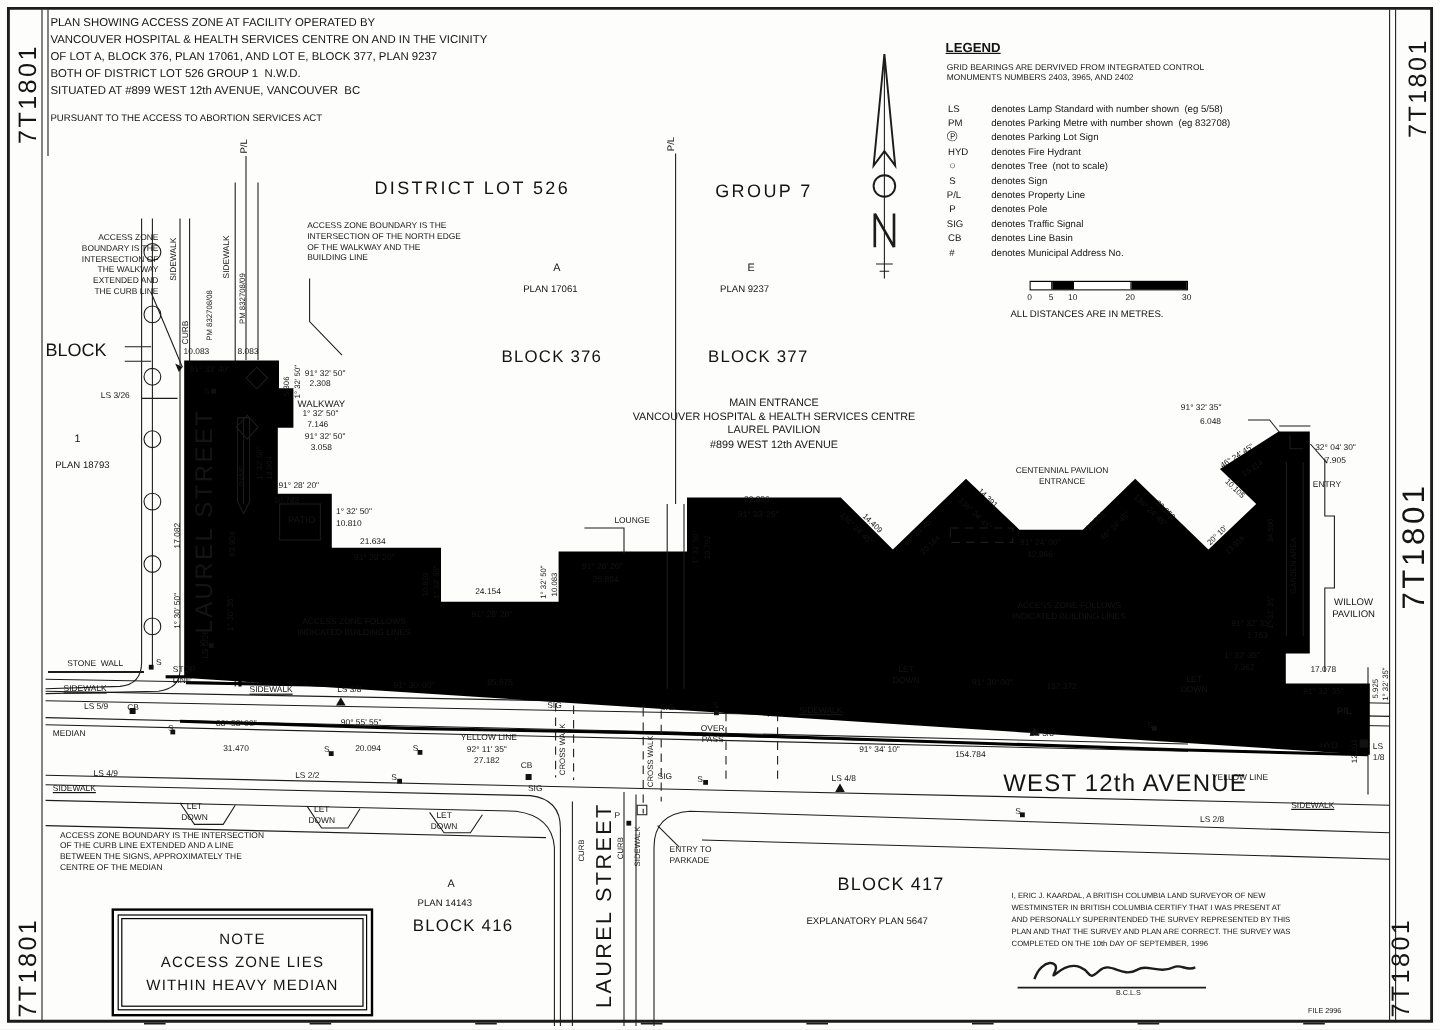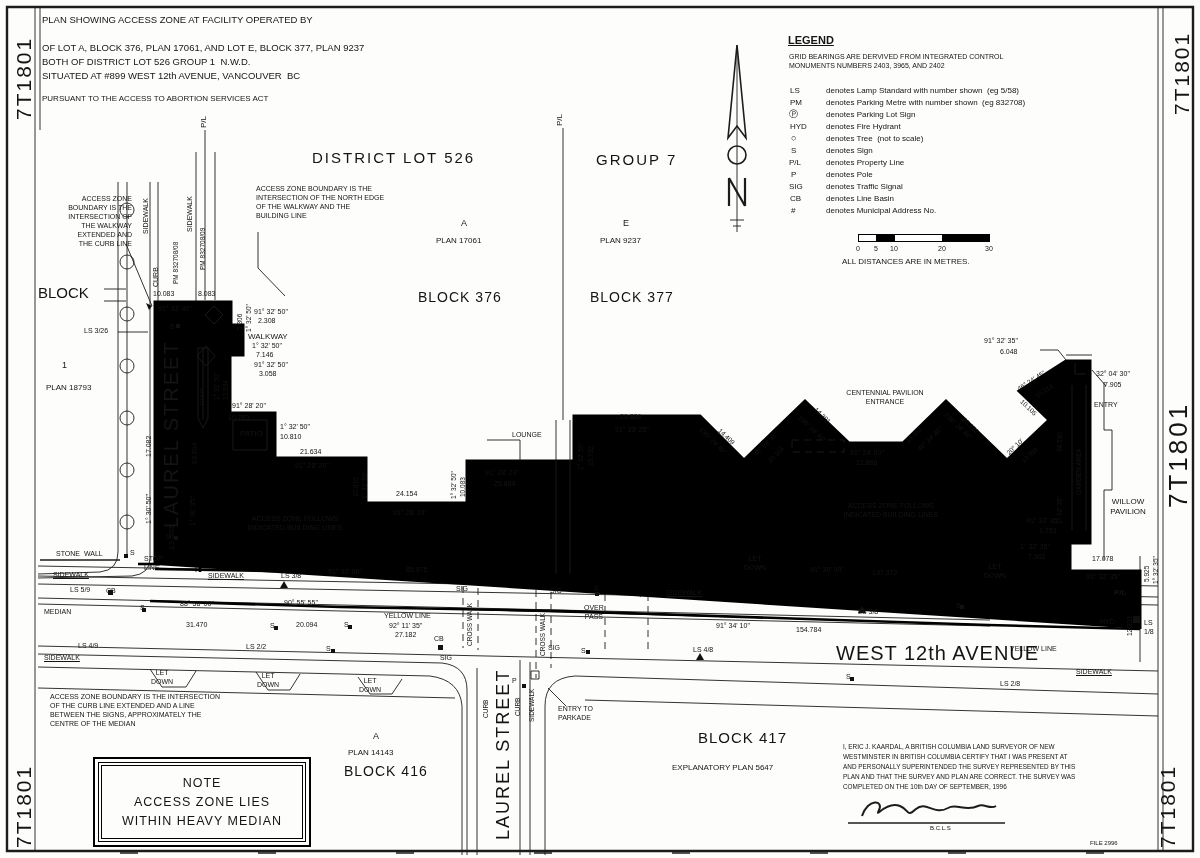--- a/index.html
+++ b/index.html
@@ -172,20 +172,21 @@
   </g>
 </svg>
 
 <div class="lbl rv f21 ls2" style="left:10px;top:120px">7T1801</div>
 <div class="lbl rv f21 ls2" style="left:10px;top:848px">7T1801</div>
 <div class="lbl rv f21 ls2" style="left:1168px;top:115px">7T1801</div>
 <div class="lbl rv f26 ls3" style="left:1162px;top:508px">7T1801</div>
 <div class="lbl rv f21 ls2" style="left:1154px;top:848px">7T1801</div>
 
 <div class="lbl f95" style="left:42px;top:14px">PLAN SHOWING ACCESS ZONE AT FACILITY OPERATED BY</div>
+<div class="lbl f95" style="left:42px;top:28px">VANCOUVER HOSPITAL &amp; HEALTH SERVICES CENTRE ON AND IN THE VICINITY</div>
 <div class="lbl f95" style="left:42px;top:42px">OF LOT A, BLOCK 376, PLAN 17061, AND LOT E, BLOCK 377, PLAN 9237</div>
 <div class="lbl f95" style="left:42px;top:56px">BOTH OF DISTRICT LOT 526 GROUP 1  N.W.D.</div>
 <div class="lbl f95" style="left:42px;top:70px">SITUATED AT #899 WEST 12th AVENUE, VANCOUVER  BC</div>
 <div class="lbl i f8" style="left:42px;top:94px">PURSUANT TO THE ACCESS TO ABORTION SERVICES ACT</div>
 
 <div class="lbl f11 u b" style="left:788px;top:33px">LEGEND</div>
 <div class="lbl i f7" style="left:789px;top:52px">GRID BEARINGS ARE DERVIVED FROM INTEGRATED CONTROL
 MONUMENTS NUMBERS 2403, 3965, AND 2402</div>
 <div class="lbl i f8" style="left:790px;top:86px">LS</div>
 <div class="lbl i f8" style="left:826px;top:86px">denotes Lamp Standard with number shown  (eg 5/58)</div>
@@ -255,20 +256,24 @@
 BUILDING LINE</div>
 <div class="lbl i f7 c" style="left:230px;top:514px;width:130px">ACCESS ZONE FOLLOWS
 INDICATED BUILDING LINES</div>
 <div class="lbl i f7 c" style="left:826px;top:501px;width:130px">ACCESS ZONE FOLLOWS
 INDICATED BUILDING LINES</div>
 <div class="lbl i f7" style="left:50px;top:692px">ACCESS ZONE BOUNDARY IS THE INTERSECTION
 OF THE CURB LINE EXTENDED AND A LINE
 BETWEEN THE SIGNS, APPROXIMATELY THE
 CENTRE OF THE MEDIAN</div>
 
+<div class="lbl i f9 c" style="left:450px;top:330px;width:390px">MAIN ENTRANCE
+VANCOUVER HOSPITAL &amp; HEALTH SERVICES CENTRE
+LAUREL PAVILION
+#899 WEST 12th AVENUE</div>
 <div class="lbl i f7 c" style="left:830px;top:388px;width:110px">CENTENNIAL PAVILION
 ENTRANCE</div>
 <div class="lbl i f8 c" style="left:1100px;top:497px;width:56px">WILLOW
 PAVILION</div>
 <div class="lbl i f7" style="left:1094px;top:400px">ENTRY</div>
 <div class="lbl i f7" style="left:558px;top:704px">ENTRY TO
 PARKADE</div>
 <div class="lbl i f7" style="left:512px;top:430px">LOUNGE</div>
 <div class="lbl f8" style="left:240px;top:429px">PATIO</div>
 <div class="lbl f8" style="left:248px;top:332px">WALKWAY</div>

